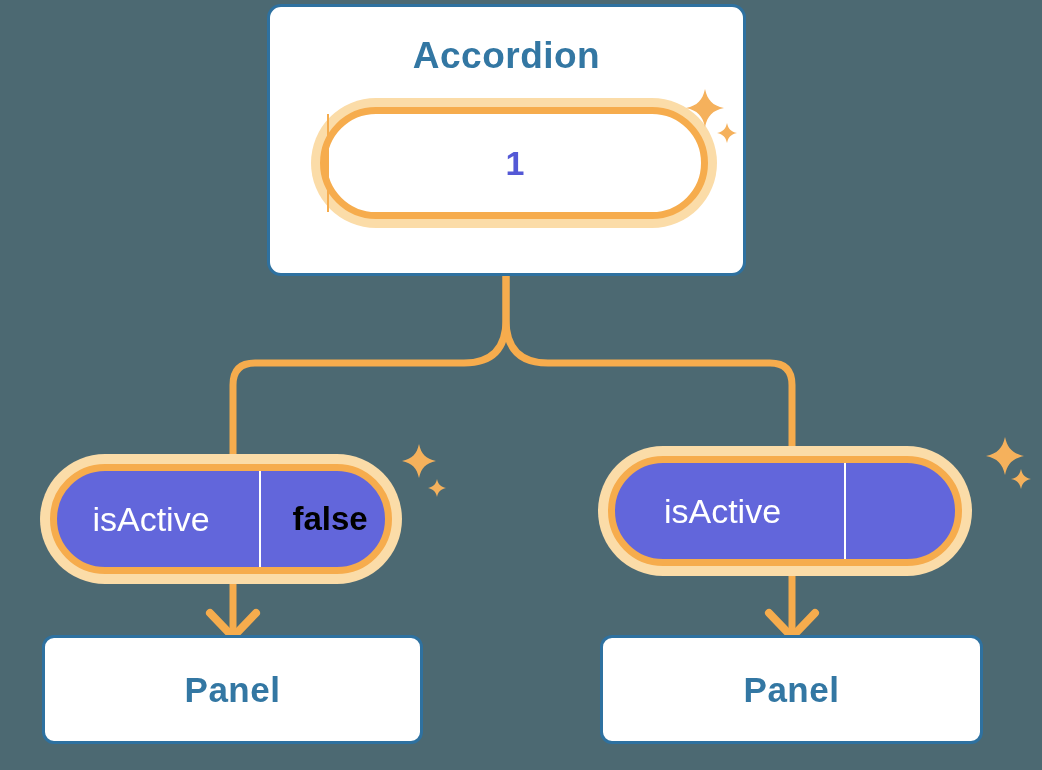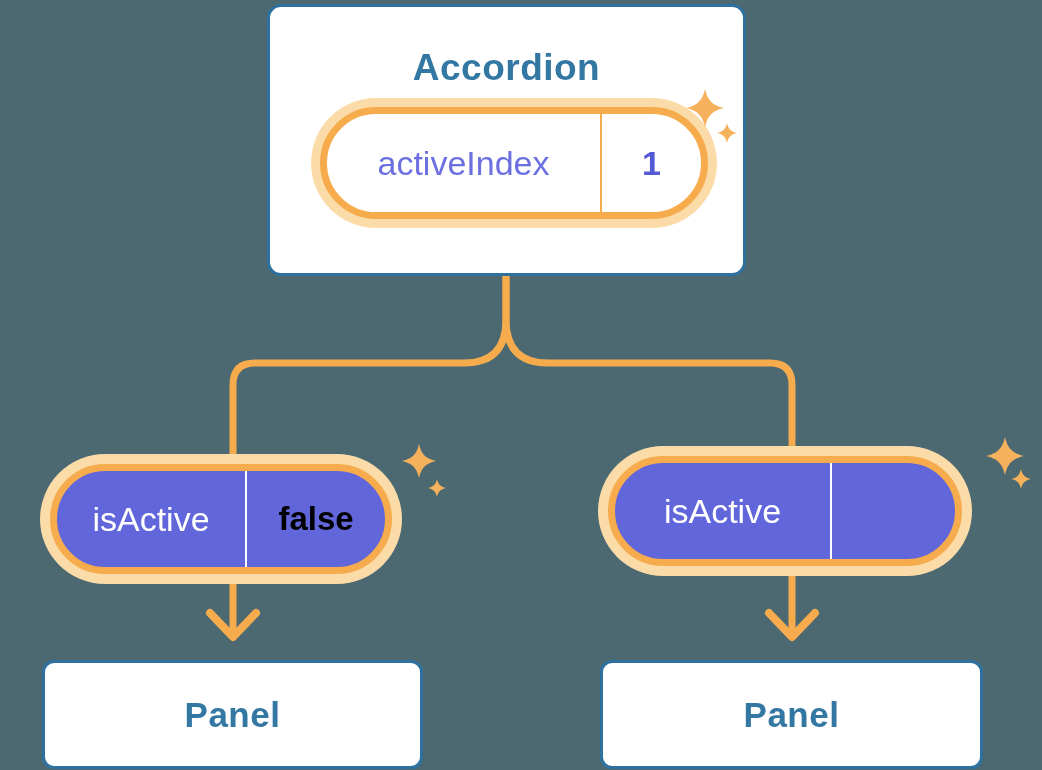--- a/index.html
+++ b/index.html
@@ -12,21 +12,21 @@
 
   .connectors{position:absolute;left:0;top:0;width:1042px;height:770px;z-index:1;}
 
   .card{
     position:absolute;background:#fff;
     border:3px solid var(--border-blue,#2E71A0);
     box-sizing:border-box;z-index:2;
   }
   .accordion-card{left:267px;top:4px;width:479px;height:272px;border-radius:14px;}
   .accordion-title{
-    margin:0;padding-top:40px;text-align:center;
+    margin:0;padding-top:28px;text-align:center;
     font-size:37px;font-weight:600;letter-spacing:.5px;
     color:var(--blue-text,#3377A3);
   }
 
   .pill{
     position:absolute;box-sizing:border-box;display:flex;align-items:stretch;
     border-radius:999px;z-index:3;
     border:7px solid var(--line,#F6AC4D);
     box-shadow:0 0 0 9px var(--halo,#FBDCA8);
   }
@@ -34,31 +34,31 @@
     display:flex;align-items:center;justify-content:center;
     font-size:34px;white-space:nowrap;
   }
   .pill .pill-divider{width:2px;flex:0 0 2px;}
 
   .state-pill{left:320px;top:107px;width:388px;height:112px;background:#fff;}
   .state-pill .pill-label{flex:0 0 273px;color:var(--purple-text,#6B6FE0);}
   .state-pill .pill-divider{background:var(--line,#F6AC4D);}
   .state-pill .pill-value{flex:1;color:var(--purple-text-bold,#5459D6);font-weight:700;}
 
-  .prop-pill{background:var(--purple,#6266DB);}
+  .prop-pill{background:var(--purple,#6266DB);gap:14px;}
   .prop-pill .pill-label{color:#fff;}
   .prop-pill .pill-divider{background:#fff;}
   .prop-pill .pill-value{flex:1;color:#000000;font-weight:700;font-size:33px;}
   .prop-pill-left{left:50px;top:464px;width:342px;height:110px;box-shadow:0 0 0 10px var(--halo,#FBDCA8);}
   .prop-pill-left .pill-label{flex:0 0 188px;}
   .prop-pill-right{left:608px;top:456px;width:354px;height:110px;box-shadow:0 0 0 10px var(--halo,#FBDCA8);}
   .prop-pill-right .pill-label{flex:0 0 215px;}
 
   .panel-card{
-    width:381px;height:109px;top:660px;border-radius:12px;
+    width:381px;height:109px;top:635px;border-radius:12px;
     display:flex;align-items:center;justify-content:center;
   }
   .panel-card-left{left:42px;}
   .panel-card-right{left:600px;width:383px;}
   .panel-label{
     font-size:35px;font-weight:600;letter-spacing:.5px;
     color:var(--blue-text,#3377A3);
   }
 
   .sparkle{position:absolute;z-index:4;}
@@ -78,21 +78,20 @@
       <path d="M210 613 L233 637 L256 613"></path>
       <path d="M769 613 L792 637 L815 613"></path>
     </g>
   </svg>
 
   <section class="card accordion-card">
     <h2 class="accordion-title">Accordion</h2>
   </section>
 
   <div class="pill state-pill">
-    <span class="pill-label">activeIndex</span>
     <span class="pill-divider"></span>
     <span class="pill-value">1</span>
   </div>
 
   <span class="sparkle" style="left:686px;top:89px;">
     <svg width="38" height="38" viewBox="0 0 24 24">
         <path fill="#F5B15C" d="M12 0C13.6 7.2 16.8 10.4 24 12C16.8 13.6 13.6 16.8 12 24C10.4 16.8 7.2 13.6 0 12C7.2 10.4 10.4 7.2 12 0Z"></path>
       </svg>
   </span>
   <span class="sparkle" style="left:717px;top:123px;">

